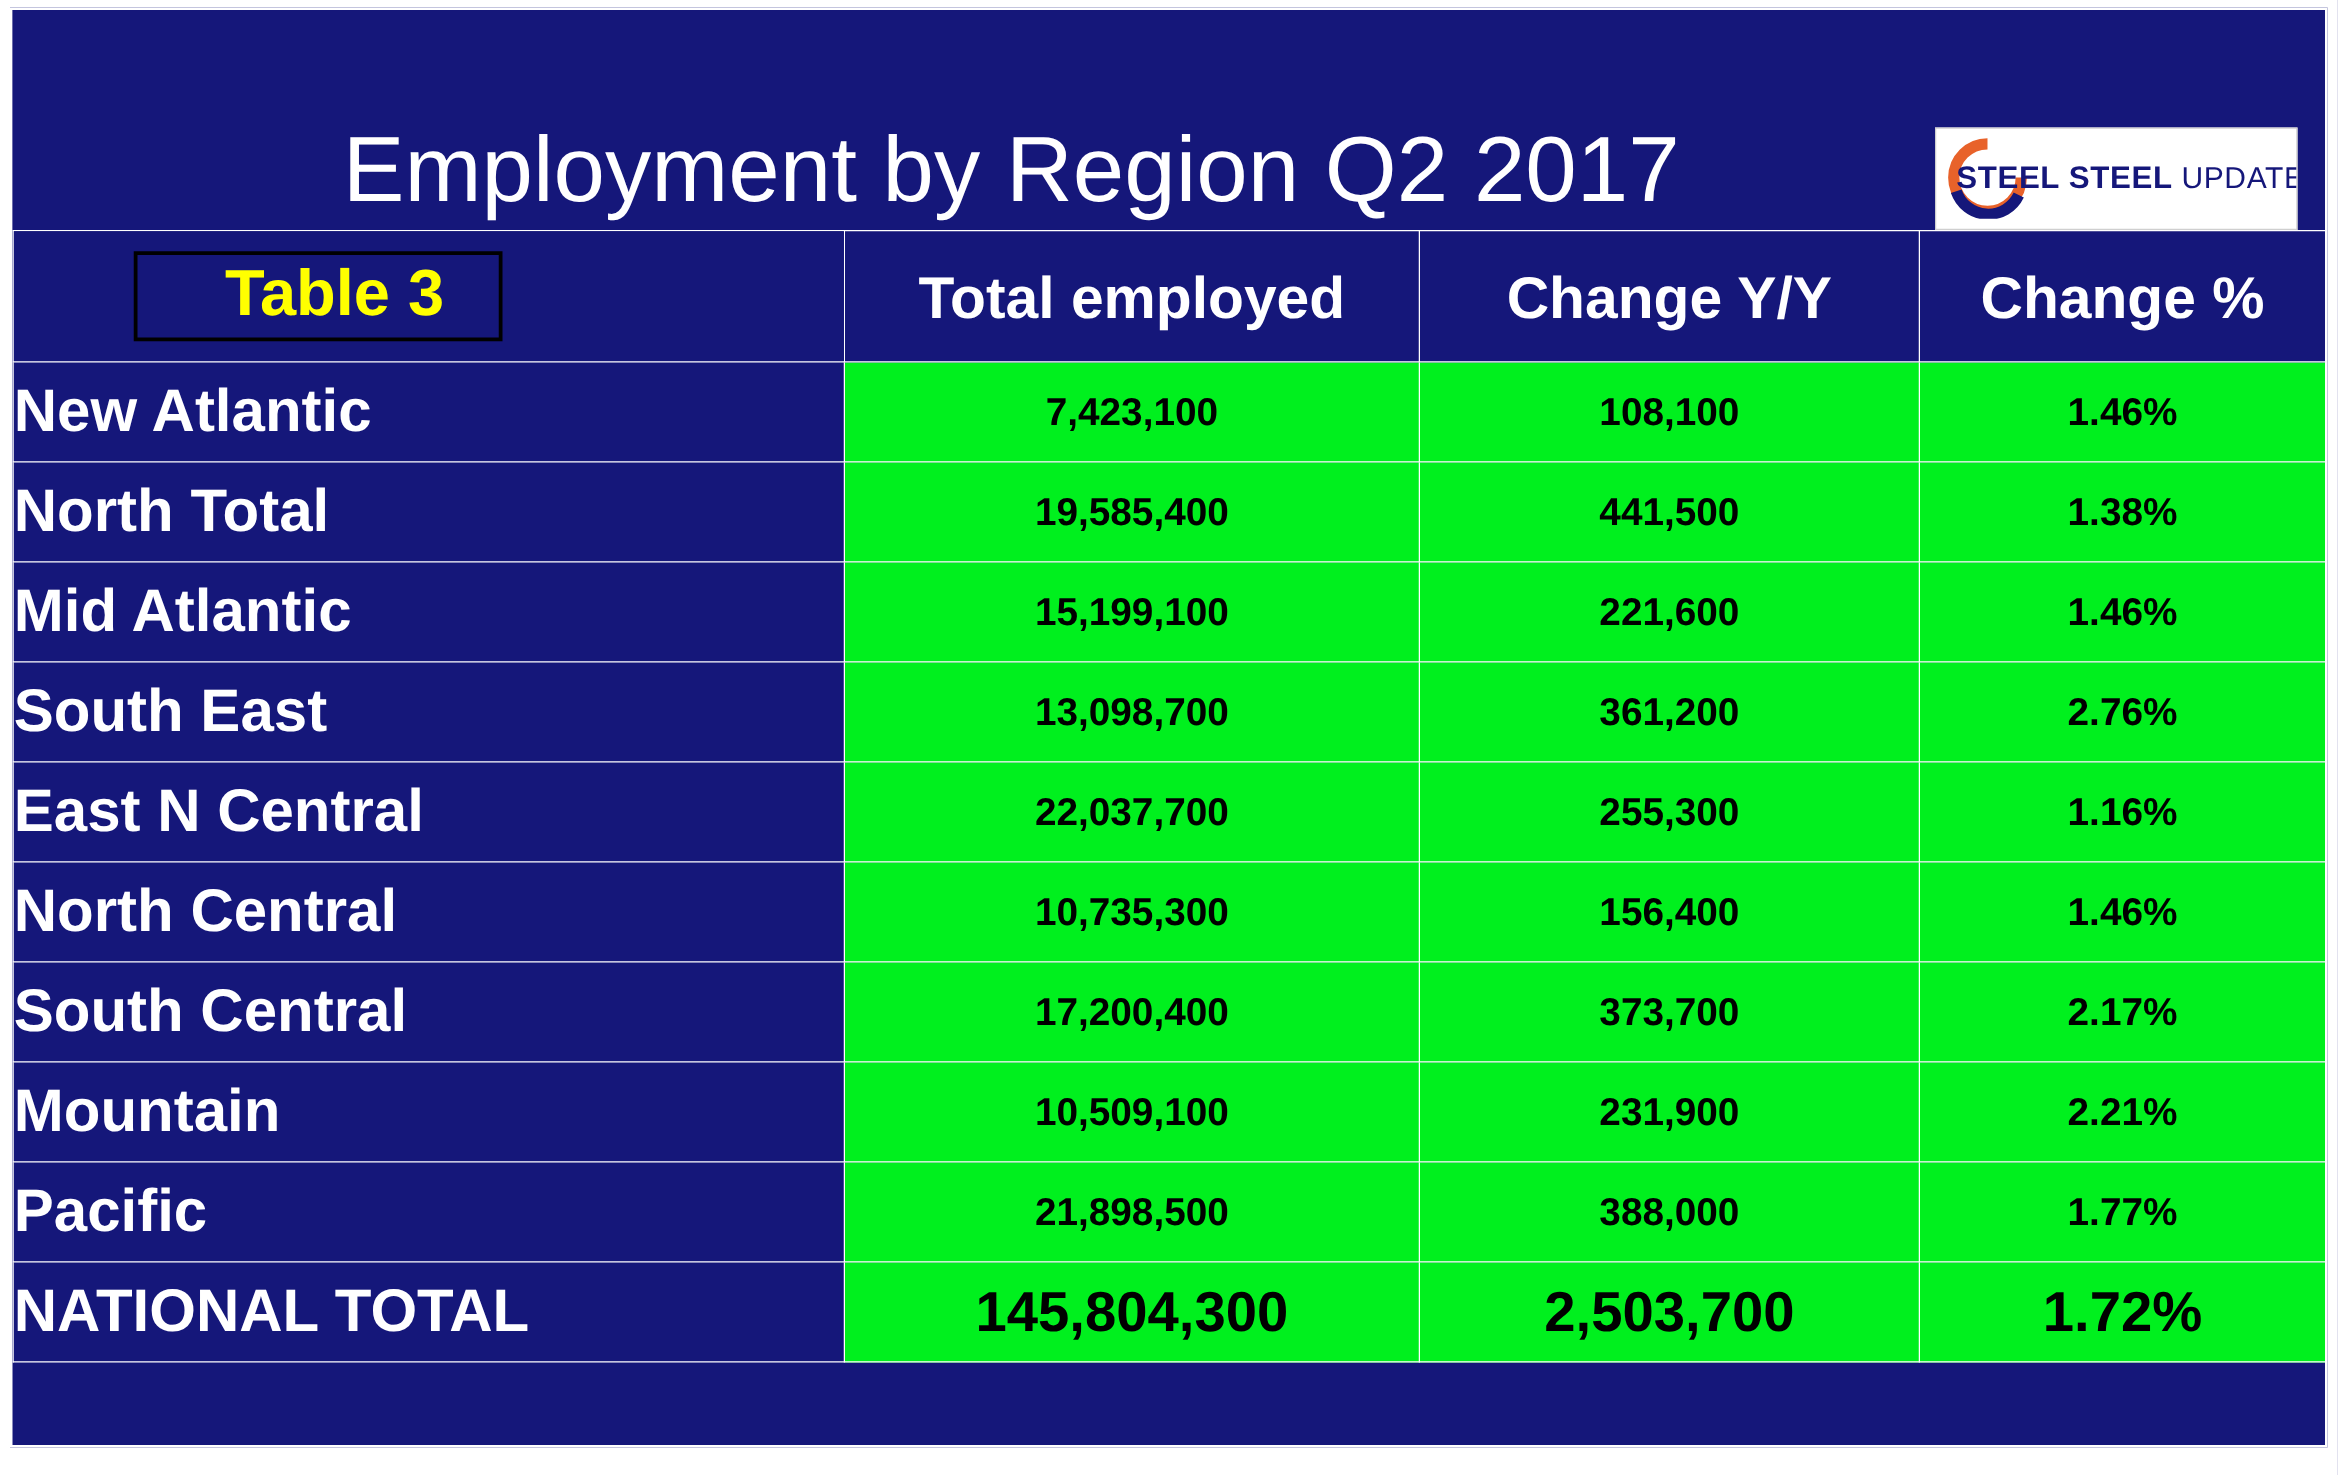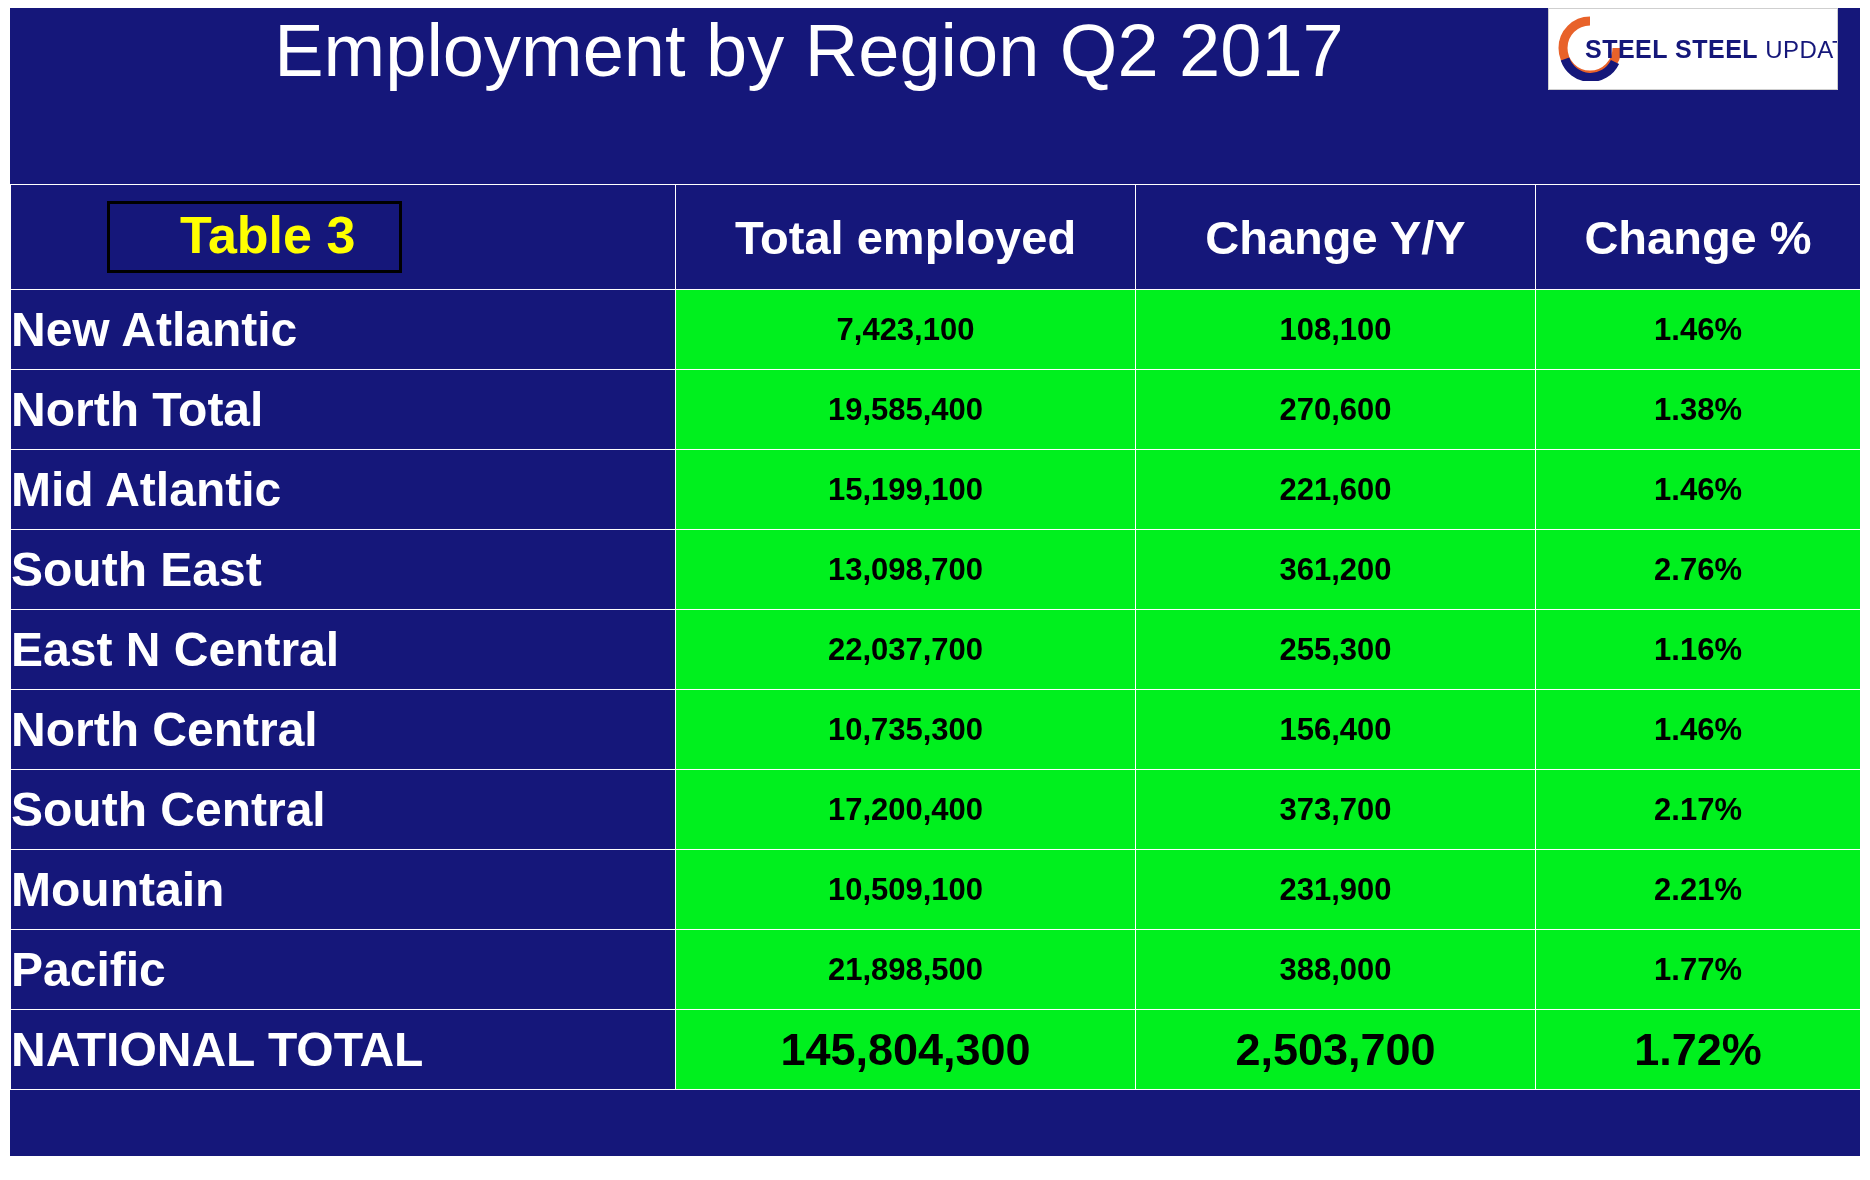--- a/index.html
+++ b/index.html
@@ -30,21 +30,21 @@
     border: 2px solid #ffffff;
     overflow: hidden;
   }
 
   
   .titlebar {
     position: relative;
     height: 176px;
     background: #15177a;
     display: flex;
-    align-items: flex-start;
+    align-items: flex-end;
     justify-content: flex-start;
     box-sizing: border-box;
   }
   .title-text {
     flex: 1;
     text-align: center;
     color: #ffffff;
     font-size: 74px;
     font-weight: normal;
     letter-spacing: 0px;
@@ -67,27 +67,27 @@
   }
   .logo-swoosh {
     position: absolute;
     left: 8px;
     top: 6px;
     width: 66px;
     height: 66px;
   }
   .logo-words {
     position: absolute;
-    left: 20px;
+    left: 10px;
     top: 50%;
     transform: translateY(-50%);
     display: flex;
     align-items: baseline;
     white-space: nowrap;
-    padding-left: 16px;
+    padding-left: 6px;
   }
   .logo-steel {
     color: #15177a;
     font-weight: bold;
     font-size: 25px;
     letter-spacing: 0.5px;
   }
   .logo-market {
     color: #15177a;
     font-weight: bold;
@@ -214,21 +214,21 @@
       <tbody>
         <tr>
           <td class="region-cell">New Atlantic</td>
           <td class="num-cell">7,423,100</td>
           <td class="num-cell">108,100</td>
           <td class="num-cell">1.46%</td>
         </tr>
         <tr>
           <td class="region-cell">North Total</td>
           <td class="num-cell">19,585,400</td>
-          <td class="num-cell">270,600</td>
+          <td class="num-cell">441,500</td>
           <td class="num-cell">1.38%</td>
         </tr>
         <tr>
           <td class="region-cell">Mid Atlantic</td>
           <td class="num-cell">15,199,100</td>
           <td class="num-cell">221,600</td>
           <td class="num-cell">1.46%</td>
         </tr>
         <tr>
           <td class="region-cell">South East</td>

